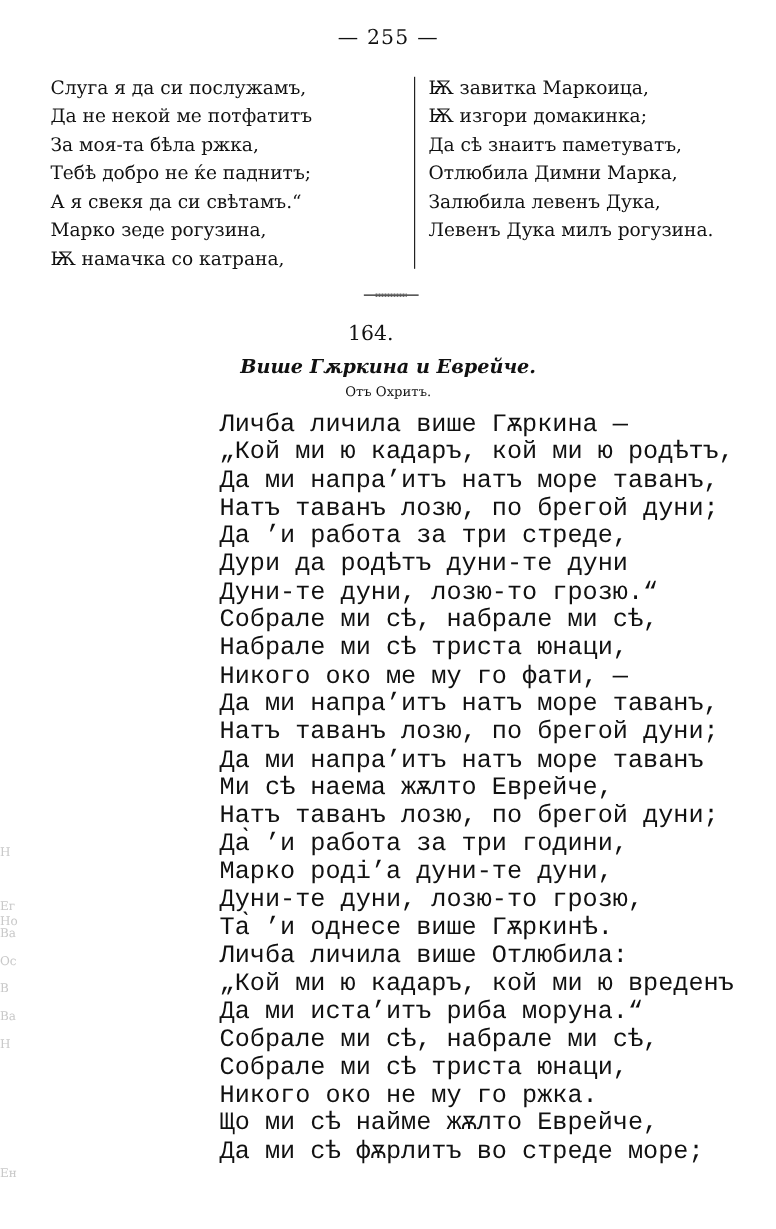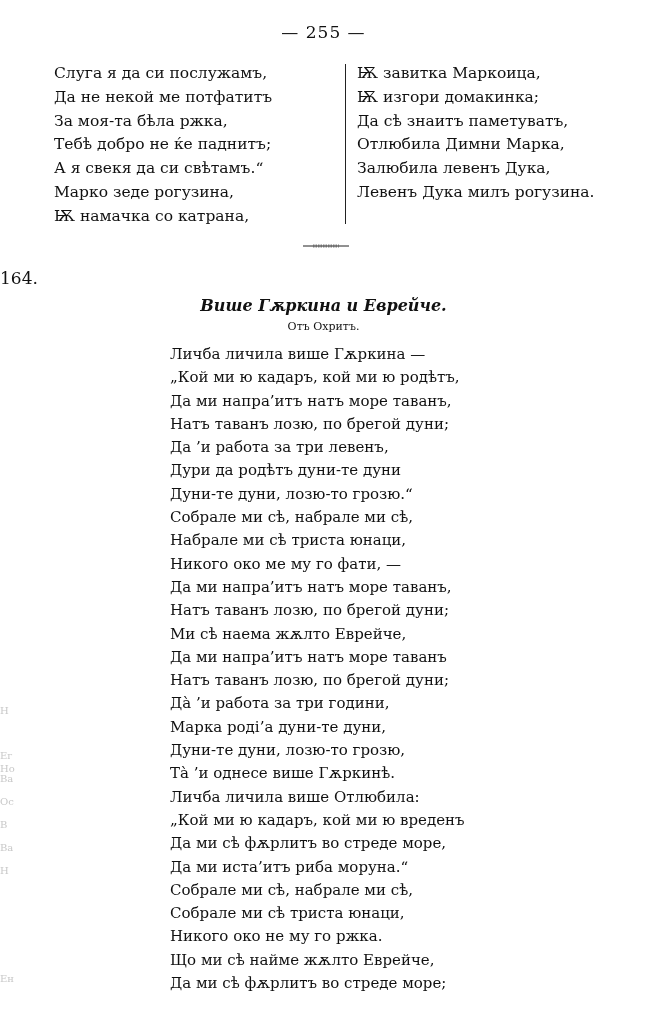--- a/index.html
+++ b/index.html
@@ -7,41 +7,41 @@
     width: 647px; height: 1024px; background: #ffffff; position: relative; overflow: hidden;
     font-family: "DejaVu Serif", "Liberation Serif", serif; color: #111;
   }
   .page-number {
     position: absolute; top: 22px; left: 0; width: 647px; text-align: center;
     font-size: 17px; letter-spacing: 1px;
   }
   .col {
     position: absolute; font-size: 15.5px; line-height: 23.8px;
   }
-  .col-left { left: 54px; top: 62px; width: 285px; }
+  .col-left { left: 42px; top: 62px; width: 285px; }
   .col-right { left: 357px; top: 62px; width: 280px; }
   .vrule {
     position: absolute; left: 345px; top: 64px; width: 1px; height: 160px; background: #222;
   }
   .line { white-space: nowrap; }
   .ornament {
     position: absolute; left: 303px; top: 244px; width: 46px; height: 4px;
   }
   .poem-number {
-    position: absolute; top: 268px; left: 0; width: 596px; text-align: left; font-size: 17px;
+    position: absolute; top: 268px; left: 0; width: 596px; text-align: center; font-size: 17px; padding-left: 11px;
   }
   .poem-title {
     position: absolute; top: 296px; left: 0; width: 647px; text-align: center;
     font-size: 16px; font-weight: bold; font-style: italic;
   }
   .poem-source {
     position: absolute; top: 320px; left: 0; width: 647px; text-align: center; font-size: 11px;
   }
   .poem-body {
-    position: absolute; left: 170px; top: 343px; width: 330px; font-size: 15px; line-height: 23.3px;
+    position: absolute; left: 183px; top: 343px; width: 330px; font-size: 21px; line-height: 23.3px; font-family: Liberation Mono, monospace;
   }
   .bleed {
     position: absolute; left: 0; width: 40px; font-size: 10px; color: #c8c8c8; line-height: 22px;
   }
 </style>
 </head>
 <body>
 
 <div class="page-number">— 255 —</div>
 
@@ -73,38 +73,37 @@
 
 <div class="poem-number">164.</div>
 <div class="poem-title">Више Гѫркина и Еврейче.</div>
 <div class="poem-source">Отъ Охритъ.</div>
 
 <div class="poem-body">
   <div class="line">Личба личила више Гѫркина —</div>
   <div class="line">„Кой ми ю кадаръ, кой ми ю родѣтъ,</div>
   <div class="line">Да ми напра’итъ натъ море таванъ,</div>
   <div class="line">Натъ таванъ лозю, по брегой дуни;</div>
-  <div class="line">Да ’и работа за три левенъ,</div>
+  <div class="line">Да ’и работа за три стреде,</div>
   <div class="line">Дури да родѣтъ дуни-те дуни</div>
   <div class="line">Дуни-те дуни, лозю-то грозю.“</div>
   <div class="line">Собрале ми сѣ, набрале ми сѣ,</div>
   <div class="line">Набрале ми сѣ триста юнаци,</div>
   <div class="line">Никого око ме му го фати, —</div>
   <div class="line">Да ми напра’итъ натъ море таванъ,</div>
   <div class="line">Натъ таванъ лозю, по брегой дуни;</div>
+  <div class="line">Да ми напра’итъ натъ море таванъ</div>
   <div class="line">Ми сѣ наема жѫлто Еврейче,</div>
-  <div class="line">Да ми напра’итъ натъ море таванъ</div>
   <div class="line">Натъ таванъ лозю, по брегой дуни;</div>
   <div class="line">Да̀ ’и работа за три години,</div>
-  <div class="line">Марка роді’а дуни-те дуни,</div>
+  <div class="line">Марко роді’а дуни-те дуни,</div>
   <div class="line">Дуни-те дуни, лозю-то грозю,</div>
   <div class="line">Та̀ ’и однесе више Гѫркинѣ.</div>
   <div class="line">Личба личила више Отлюбила:</div>
   <div class="line">„Кой ми ю кадаръ, кой ми ю вреденъ</div>
-  <div class="line">Да ми сѣ фѫрлитъ во стреде море,</div>
   <div class="line">Да ми иста’итъ риба моруна.“</div>
   <div class="line">Собрале ми сѣ, набрале ми сѣ,</div>
   <div class="line">Собрале ми сѣ триста юнаци,</div>
   <div class="line">Никого око не му го ржка.</div>
   <div class="line">Що ми сѣ найме жѫлто Еврейче,</div>
   <div class="line">Да ми сѣ фѫрлитъ во стреде море;</div>
 </div>
 
 <div class="bleed" style="top:700px">Н</div>
 <div class="bleed" style="top:758px">Но</div>

